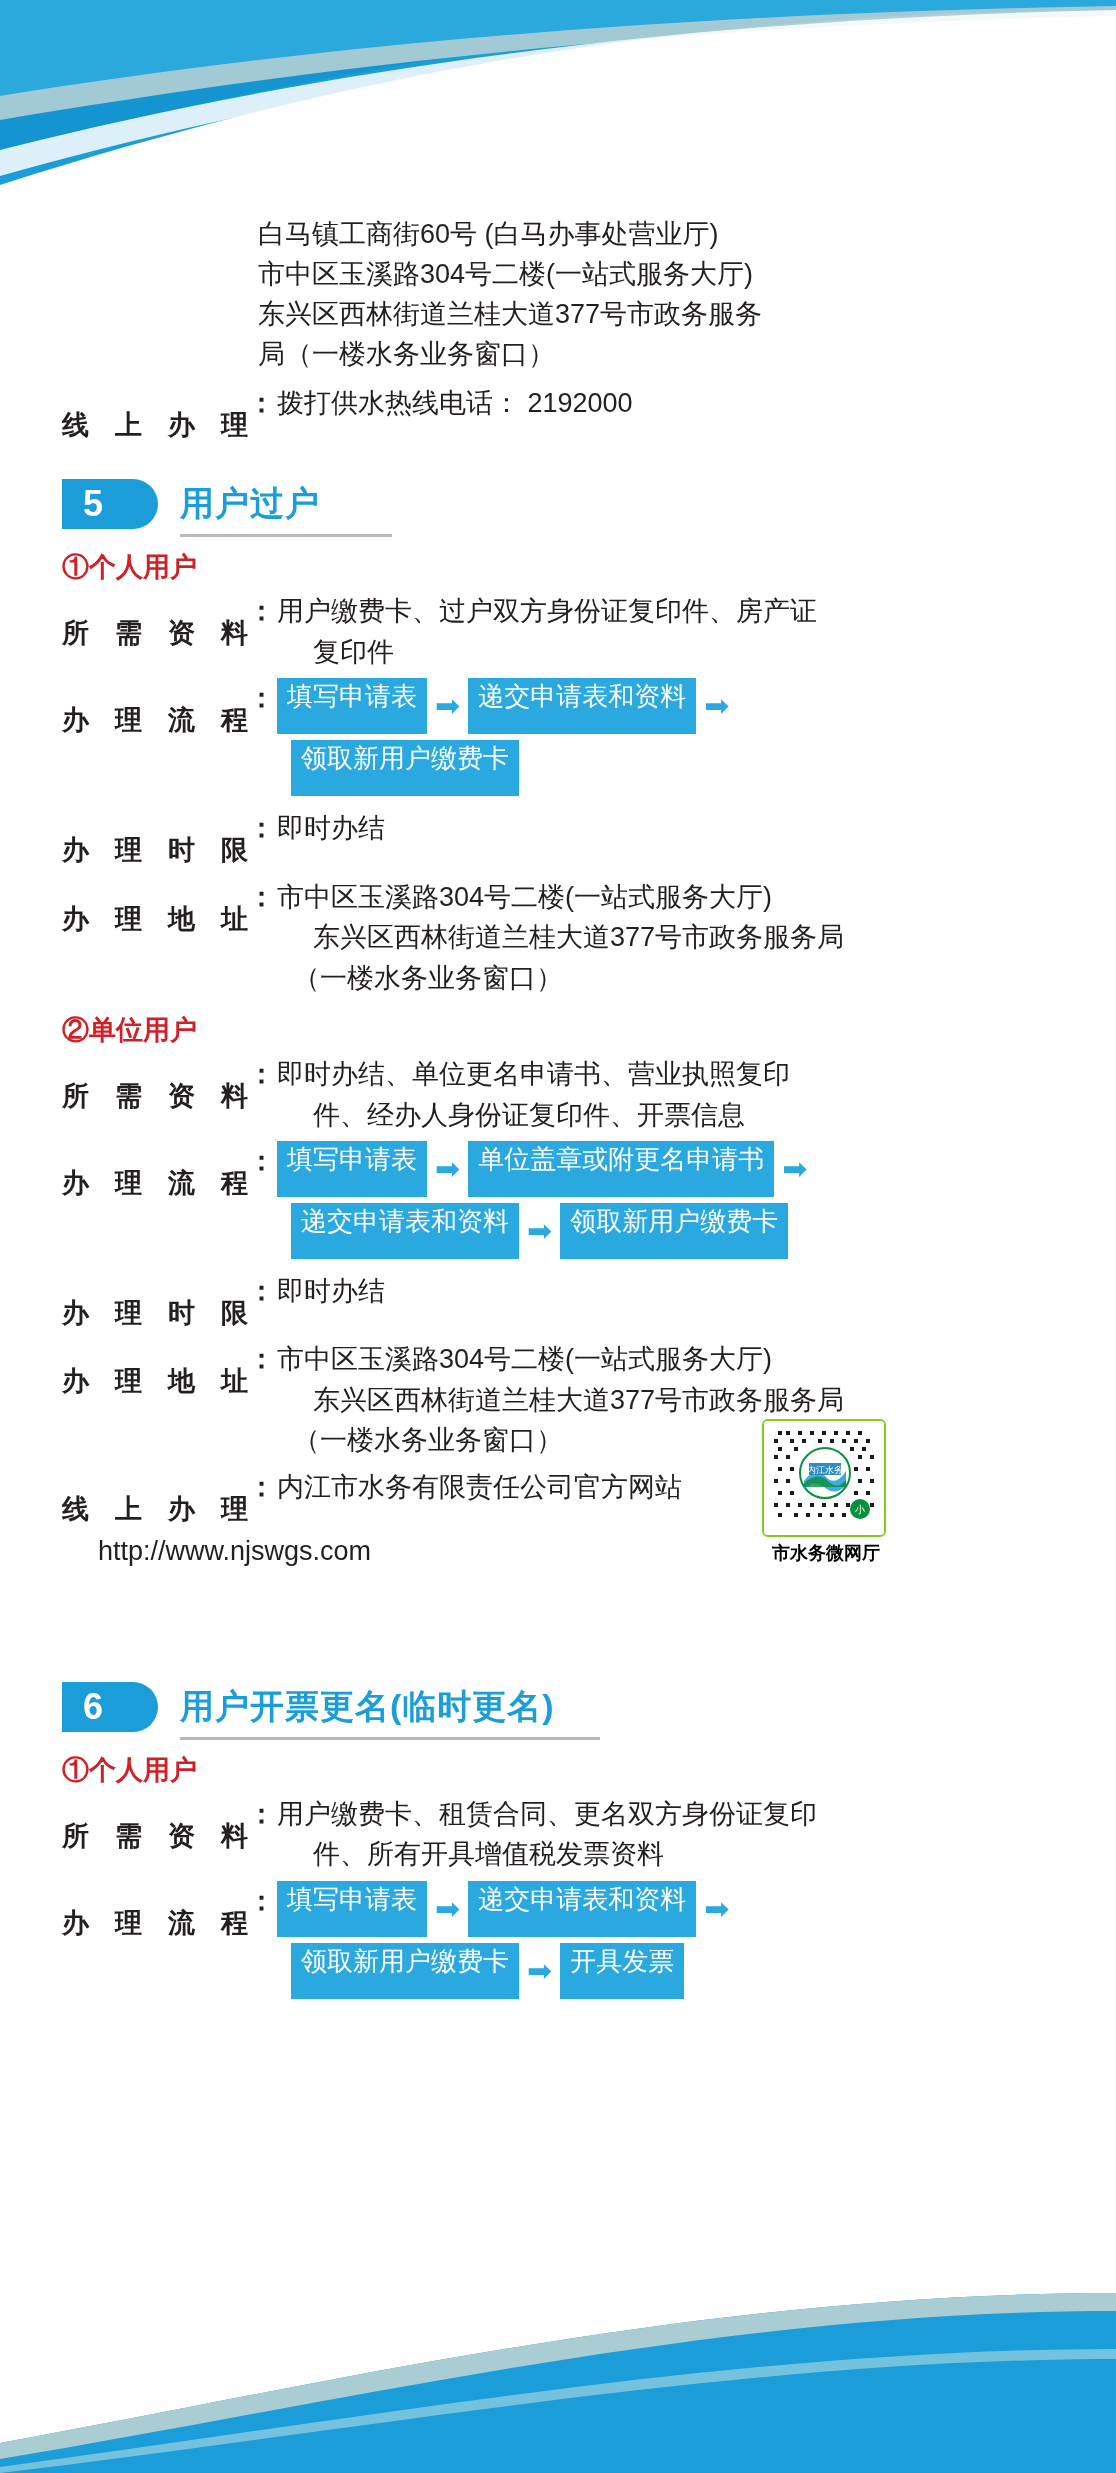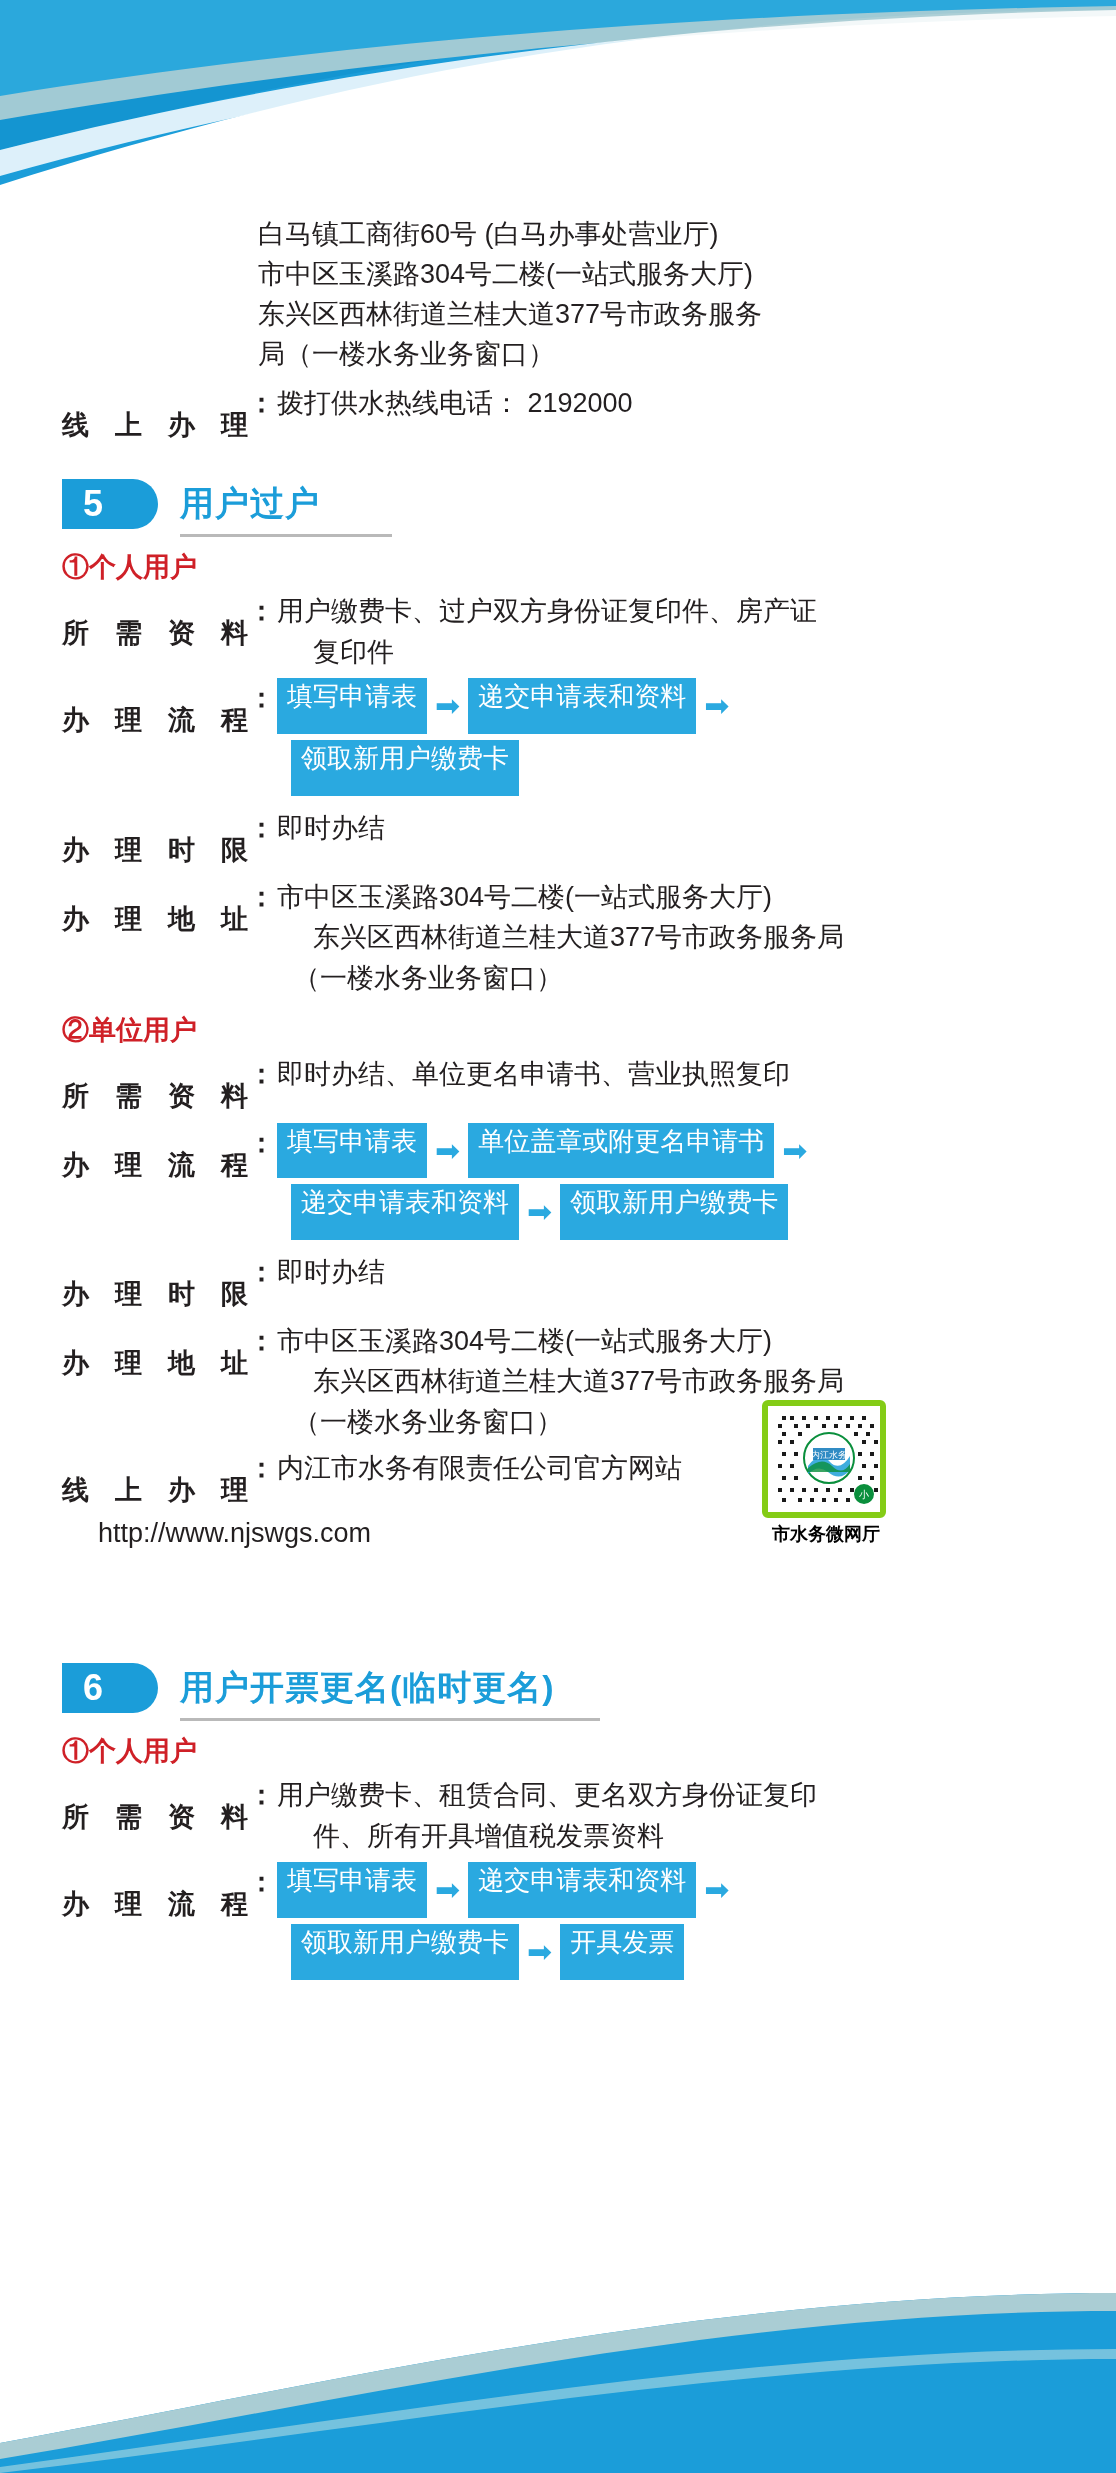--- a/index.html
+++ b/index.html
@@ -181,21 +181,21 @@
   .qr-wrap {
     position: absolute;
     right: 64px;
     width: 128px;
     text-align: center;
   }
   .qr-box {
     width: 124px;
     height: 118px;
     background: #ffffff;
-    border: 6px solid #84cc16;
+    border: 2px solid #84cc16;
     border-radius: 6px;
     box-sizing: border-box;
     position: relative;
     overflow: hidden;
   }
   .qr-caption {
     font-size: 18px;
     font-weight: bold;
     color: #000000;
     margin-top: 4px;
@@ -297,20 +297,21 @@
     </div>
   </div>
 
   <div class="subhead">②单位用户</div>
 
   <div class="kv-row">
     <div class="kv-label">所需资料</div>
     <div class="kv-colon">：</div>
     <div class="kv-value">
       <span>即时办结、单位更名申请书、营业执照复印</span>
+      <span class="cont">件、经办人身份证复印件、开票信息</span>
     </div>
   </div>
 
   <div class="kv-row">
     <div class="kv-label">办理流程</div>
     <div class="kv-colon">：</div>
     <div class="flow">
       <div class="flow-line">
         <span class="chip">填写申请表</span>
         <span class="arrow">➡</span>

